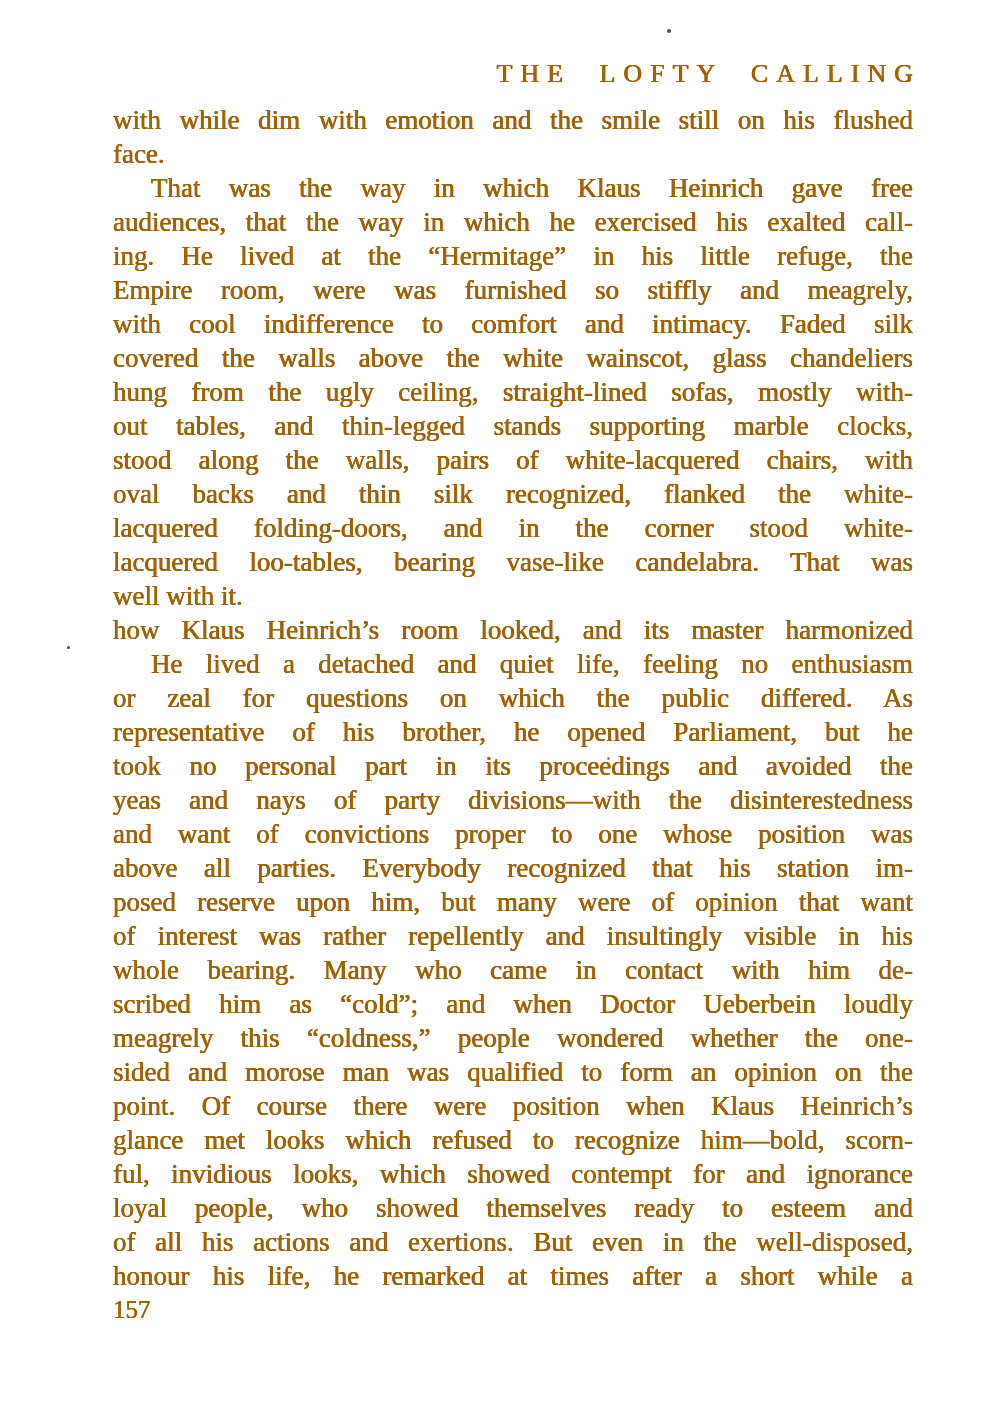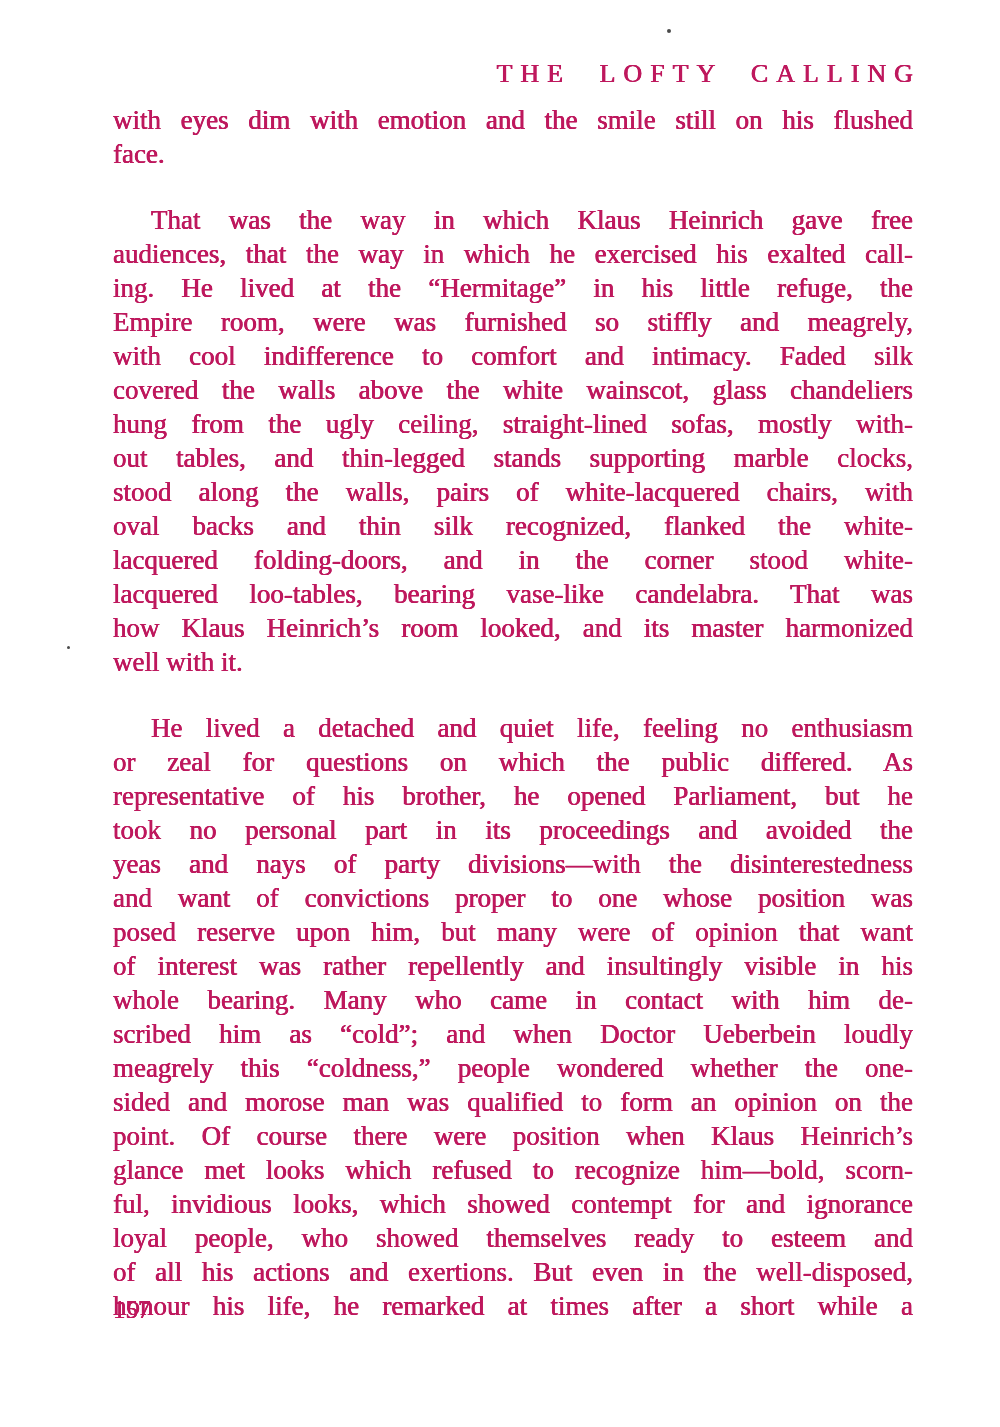--- a/index.html
+++ b/index.html
@@ -7,21 +7,21 @@
     padding: 0;
     background: #ffffff;
   }
   .page {
     position: relative;
     width: 1000px;
     height: 1427px;
     background: #ffffff;
     overflow: hidden;
     font-family: "Liberation Serif", serif;
-    color: #be185d;
+    color: #a16207;
     border-radius: 13px;
   }
   
   .inked {
     text-shadow: 0.35px 0 0 currentColor, -0.35px 0 0 currentColor;
   }
   .running-header {
     position: absolute;
     left: 113px;
     top: 58px;
@@ -45,21 +45,20 @@
     height: 34px;
     line-height: 34px;
     font-size: 27px;
     text-align: justify;
     text-align-last: justify;
     overflow: hidden;
     white-space: normal;
   }
   .line.indent {
     padding-left: 38px;
-    margin-top: 32px;
   }
   .line.para-end {
     text-align: right;
     text-align-last: left;
   }
   .page-number {
     position: absolute;
     left: 113px;
     top: 1293px;
     font-size: 25px;
@@ -79,42 +78,43 @@
 </head>
 <body>
 
 <div class="page">
 
   <div class="running-header inked">
     <span>THE LOFTY CALLING</span>
   </div>
 
   <div class="text-column inked" id="text-column">
-      <div class="line">with eyes dim with emotion and the smile still on his flushed</div>
+      <div class="line">with while dim with emotion and the smile still on his flushed</div>
       <div class="line para-end">face.</div>
       <div class="line indent">That was the way in which Klaus Heinrich gave free</div>
       <div class="line">audiences, that the way in which he exercised his exalted call-</div>
       <div class="line">ing. He lived at the “Hermitage” in his little refuge, the</div>
       <div class="line">Empire room, were was furnished so stiffly and meagrely,</div>
       <div class="line">with cool indifference to comfort and intimacy. Faded silk</div>
       <div class="line">covered the walls above the white wainscot, glass chandeliers</div>
       <div class="line">hung from the ugly ceiling, straight-lined sofas, mostly with-</div>
       <div class="line">out tables, and thin-legged stands supporting marble clocks,</div>
       <div class="line">stood along the walls, pairs of white-lacquered chairs, with</div>
       <div class="line">oval backs and thin silk recognized, flanked the white-</div>
       <div class="line">lacquered folding-doors, and in the corner stood white-</div>
       <div class="line">lacquered loo-tables, bearing vase-like candelabra. That was</div>
+      <div class="line para-end">well with it.</div>
       <div class="line">how Klaus Heinrich’s room looked, and its master harmonized</div>
-      <div class="line para-end">well with it.</div>
       <div class="line indent">He lived a detached and quiet life, feeling no enthusiasm</div>
       <div class="line">or zeal for questions on which the public differed. As</div>
       <div class="line">representative of his brother, he opened Parliament, but he</div>
       <div class="line">took no personal part in its proceedings and avoided the</div>
       <div class="line">yeas and nays of party divisions—with the disinterestedness</div>
       <div class="line">and want of convictions proper to one whose position was</div>
+      <div class="line">above all parties. Everybody recognized that his station im-</div>
       <div class="line">posed reserve upon him, but many were of opinion that want</div>
       <div class="line">of interest was rather repellently and insultingly visible in his</div>
       <div class="line">whole bearing. Many who came in contact with him de-</div>
       <div class="line">scribed him as “cold”; and when Doctor Ueberbein loudly</div>
       <div class="line">meagrely this “coldness,” people wondered whether the one-</div>
       <div class="line">sided and morose man was qualified to form an opinion on the</div>
       <div class="line">point. Of course there were position when Klaus Heinrich’s</div>
       <div class="line">glance met looks which refused to recognize him—bold, scorn-</div>
       <div class="line">ful, invidious looks, which showed contempt for and ignorance</div>
       <div class="line">loyal people, who showed themselves ready to esteem and</div>

